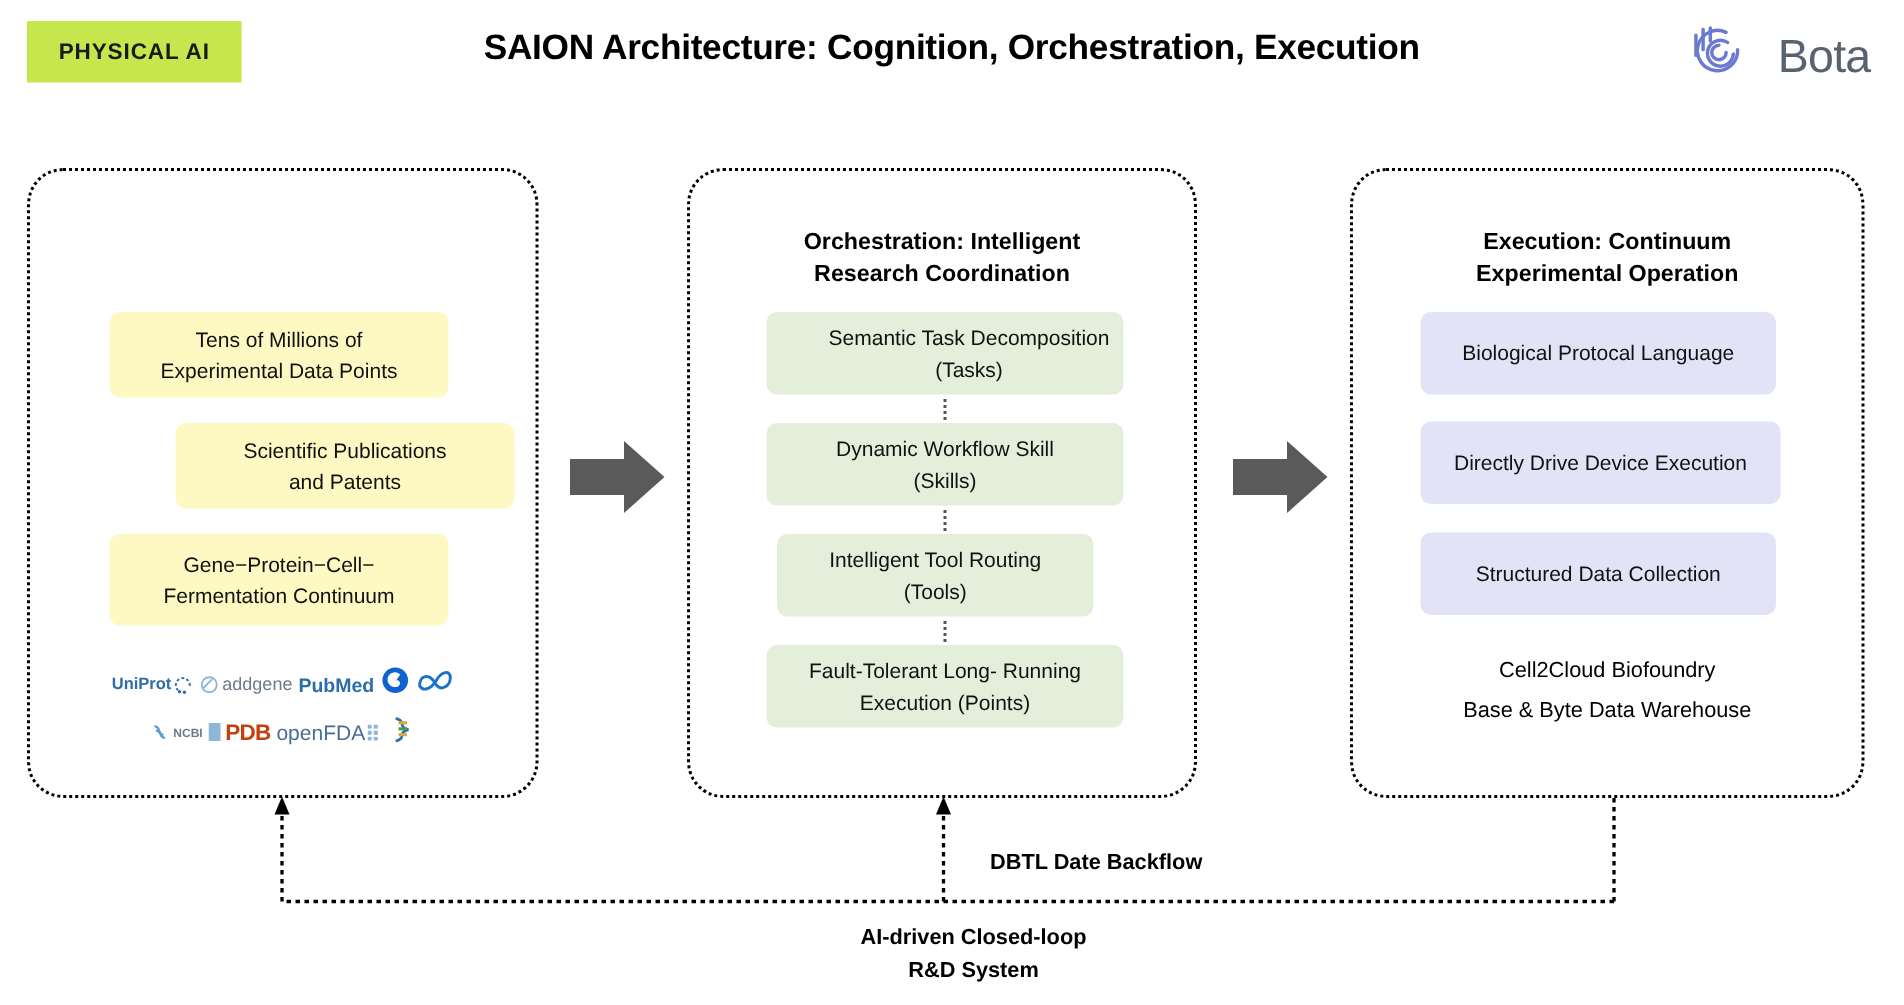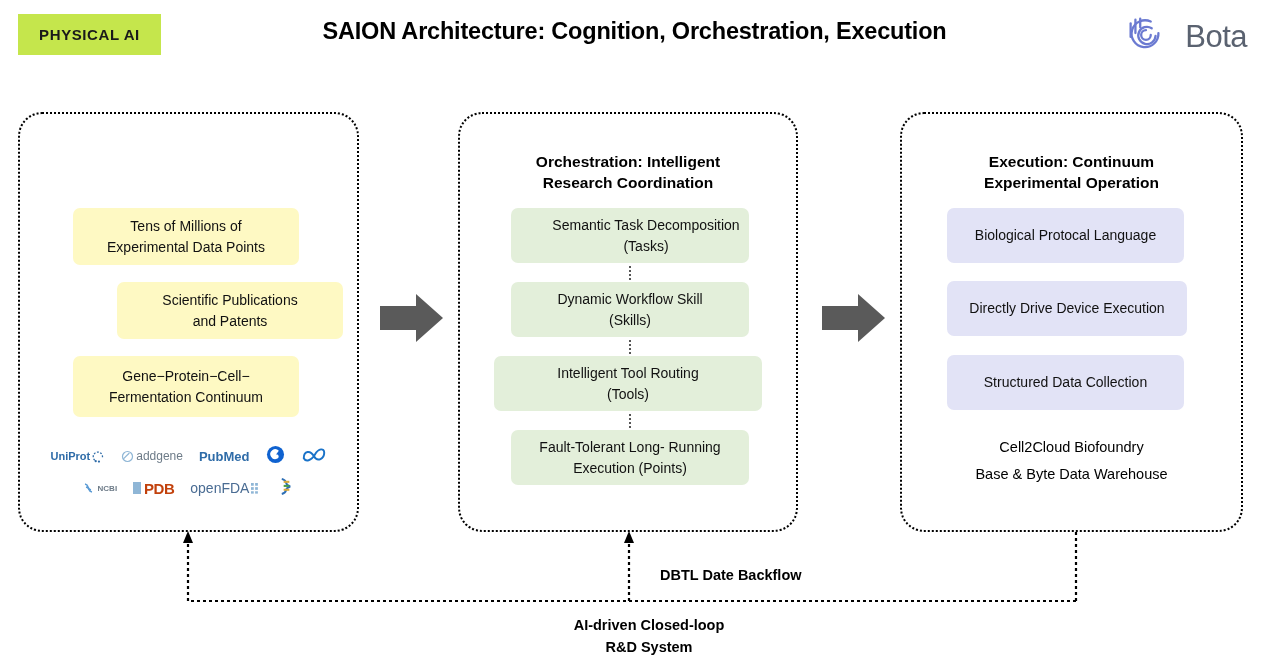--- a/index.html
+++ b/index.html
@@ -69,21 +69,21 @@
 
   .plain-text{
     position:absolute;left:0;right:0;
     text-align:center;font-size:14.5px;line-height:27px;
   }
 
   .logo-row{
     position:absolute;left:0;right:0;
     display:flex;flex-direction:column;gap:8px;align-items:center;
   }
-  .logo-line{display:flex;align-items:center;justify-content:center;gap:16px;height:24px;}
+  .logo-line{display:flex;align-items:center;justify-content:center;gap:4px;height:24px;}
   .dblogo{font-size:11px;font-weight:bold;color:#2f6ca8;white-space:nowrap;
           display:flex;align-items:center;gap:2px;}
 
   .arrow{position:absolute;width:64px;height:52px;}
 
   .flow{position:absolute;left:0;top:0;width:1269px;height:670px;pointer-events:none;}
 
   .loop-label{
     position:absolute;font-size:14.5px;font-weight:bold;
   }
@@ -224,21 +224,21 @@
   <div class="dotline" style="left:169px;top:152px;"></div>
 
   <div class="card green" style="left:51px;top:168px;width:238px;height:55px;">
     <div>
       <div>Dynamic Workflow Skill</div>
       <div>(Skills)</div>
     </div>
   </div>
   <div class="dotline" style="left:169px;top:226px;"></div>
 
-  <div class="card green" style="left:34px;top:242px;width:268px;height:55px;">
+  <div class="card green" style="left:58px;top:242px;width:211px;height:55px;">
     <div>
       <div>Intelligent Tool Routing</div>
       <div>(Tools)</div>
     </div>
   </div>
   <div class="dotline" style="left:169px;top:300px;"></div>
 
   <div class="card green" style="left:51px;top:316px;width:238px;height:55px;">
     <div>
       <div>Fault-Tolerant Long- Running</div>

